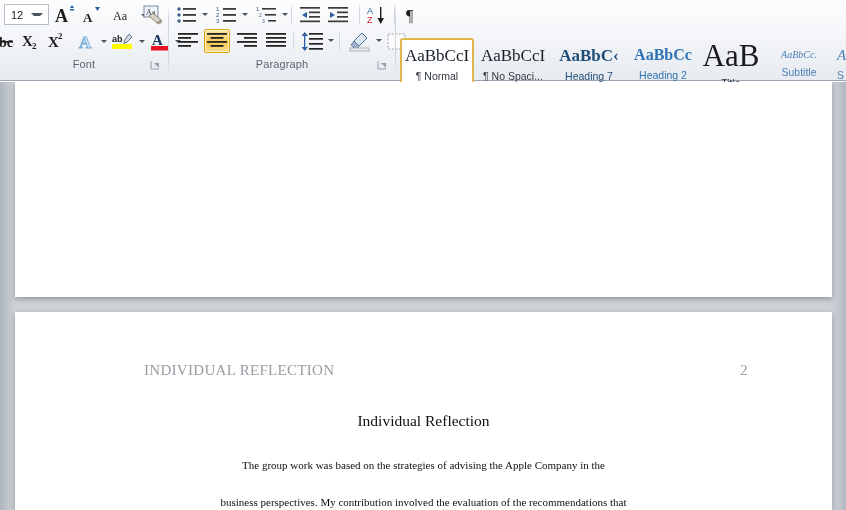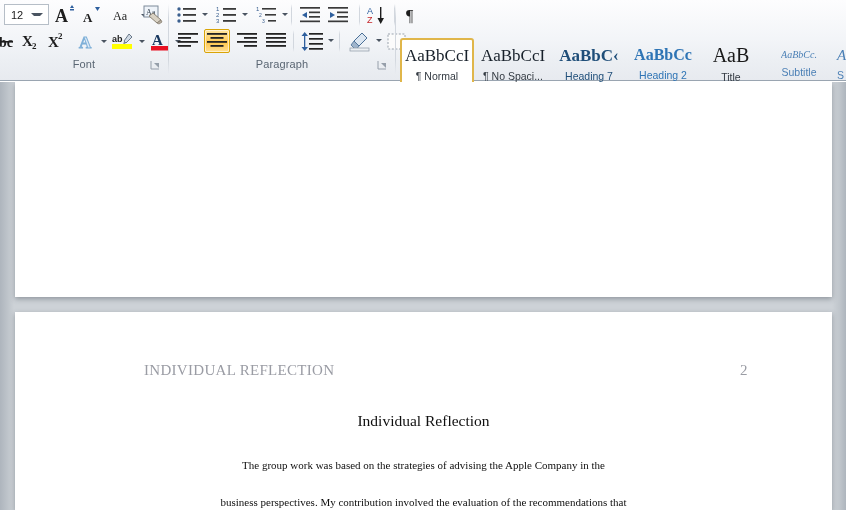--- a/index.html
+++ b/index.html
@@ -382,21 +382,21 @@
         <span class="style-prev" style="font-size:17px;font-weight:bold;color:#1f4e79;">AaBbC‹</span>
         <span class="style-name" style="color:#1f4e79;">Heading 7</span>
       </div>
 
       <div class="style-item" style="left:230px;width:74px;">
         <span class="style-prev" style="font-size:16px;font-weight:bold;color:#2e74b5;">AaBbCc</span>
         <span class="style-name" style="color:#2e74b5;">Heading 2</span>
       </div>
 
       <div class="style-item" style="left:302px;width:66px;">
-        <span class="style-prev" style="font-size:20px;color:#1a1a1a;">AaB</span>
+        <span class="style-prev" style="font-size:31px;color:#1a1a1a;">AaB</span>
         <span class="style-name">Title</span>
       </div>
 
       <div class="style-item" style="left:368px;width:70px;">
         <span class="style-prev" style="font-size:10px;font-style:italic;color:#4a7fb5;">AaBbCc.</span>
         <span class="style-name" style="color:#4a7fb5;text-align:center;">Subtitle</span>
       </div>
 
       <div class="style-item" style="left:438px;width:30px;overflow:hidden;align-items:flex-start;">
         <span class="style-prev" style="font-size:15px;font-style:italic;color:#4a7fb5;padding-left:3px;">A</span>

